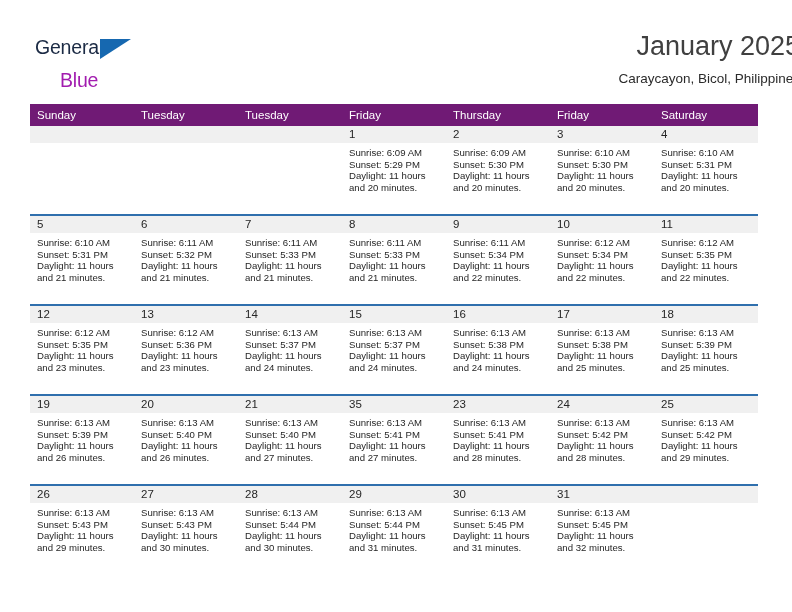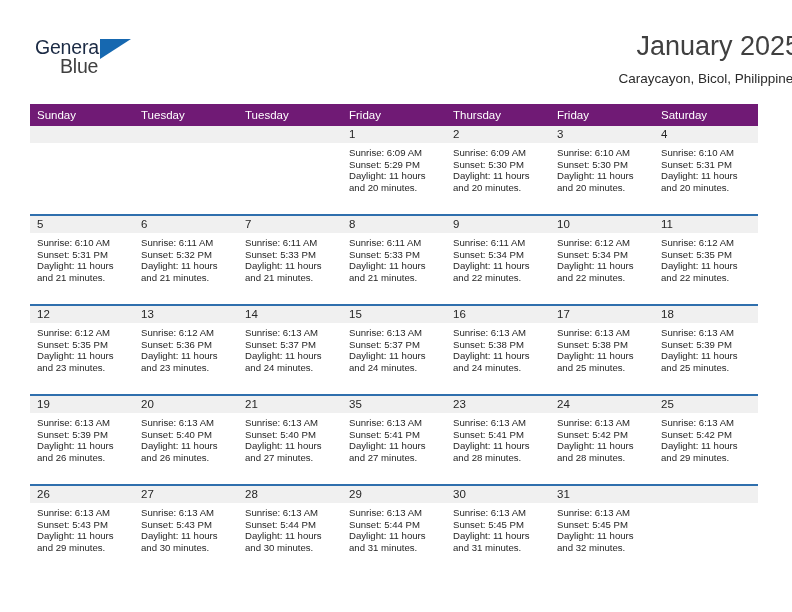--- a/index.html
+++ b/index.html
@@ -44,24 +44,24 @@
     left: 0;
     top: 0;
     font-size: 19.5px;
     letter-spacing: -0.2px;
     color: #1b2a44;
     font-family: "Liberation Sans", sans-serif;
   }
   .logo-blue {
     position: absolute;
     left: 25px;
-    top: 19px;
+    top: 33px;
     font-size: 19.5px;
     letter-spacing: -0.2px;
-    color: #404040;
+    color: #a21caf;
     font-family: "Liberation Sans", sans-serif;
   }
   .logo-triangle {
     position: absolute;
     left: 65px;
     top: 3px;
     width: 0;
     height: 0;
     border-left: 31px solid #1668b0;
     border-bottom: 20px solid transparent;

